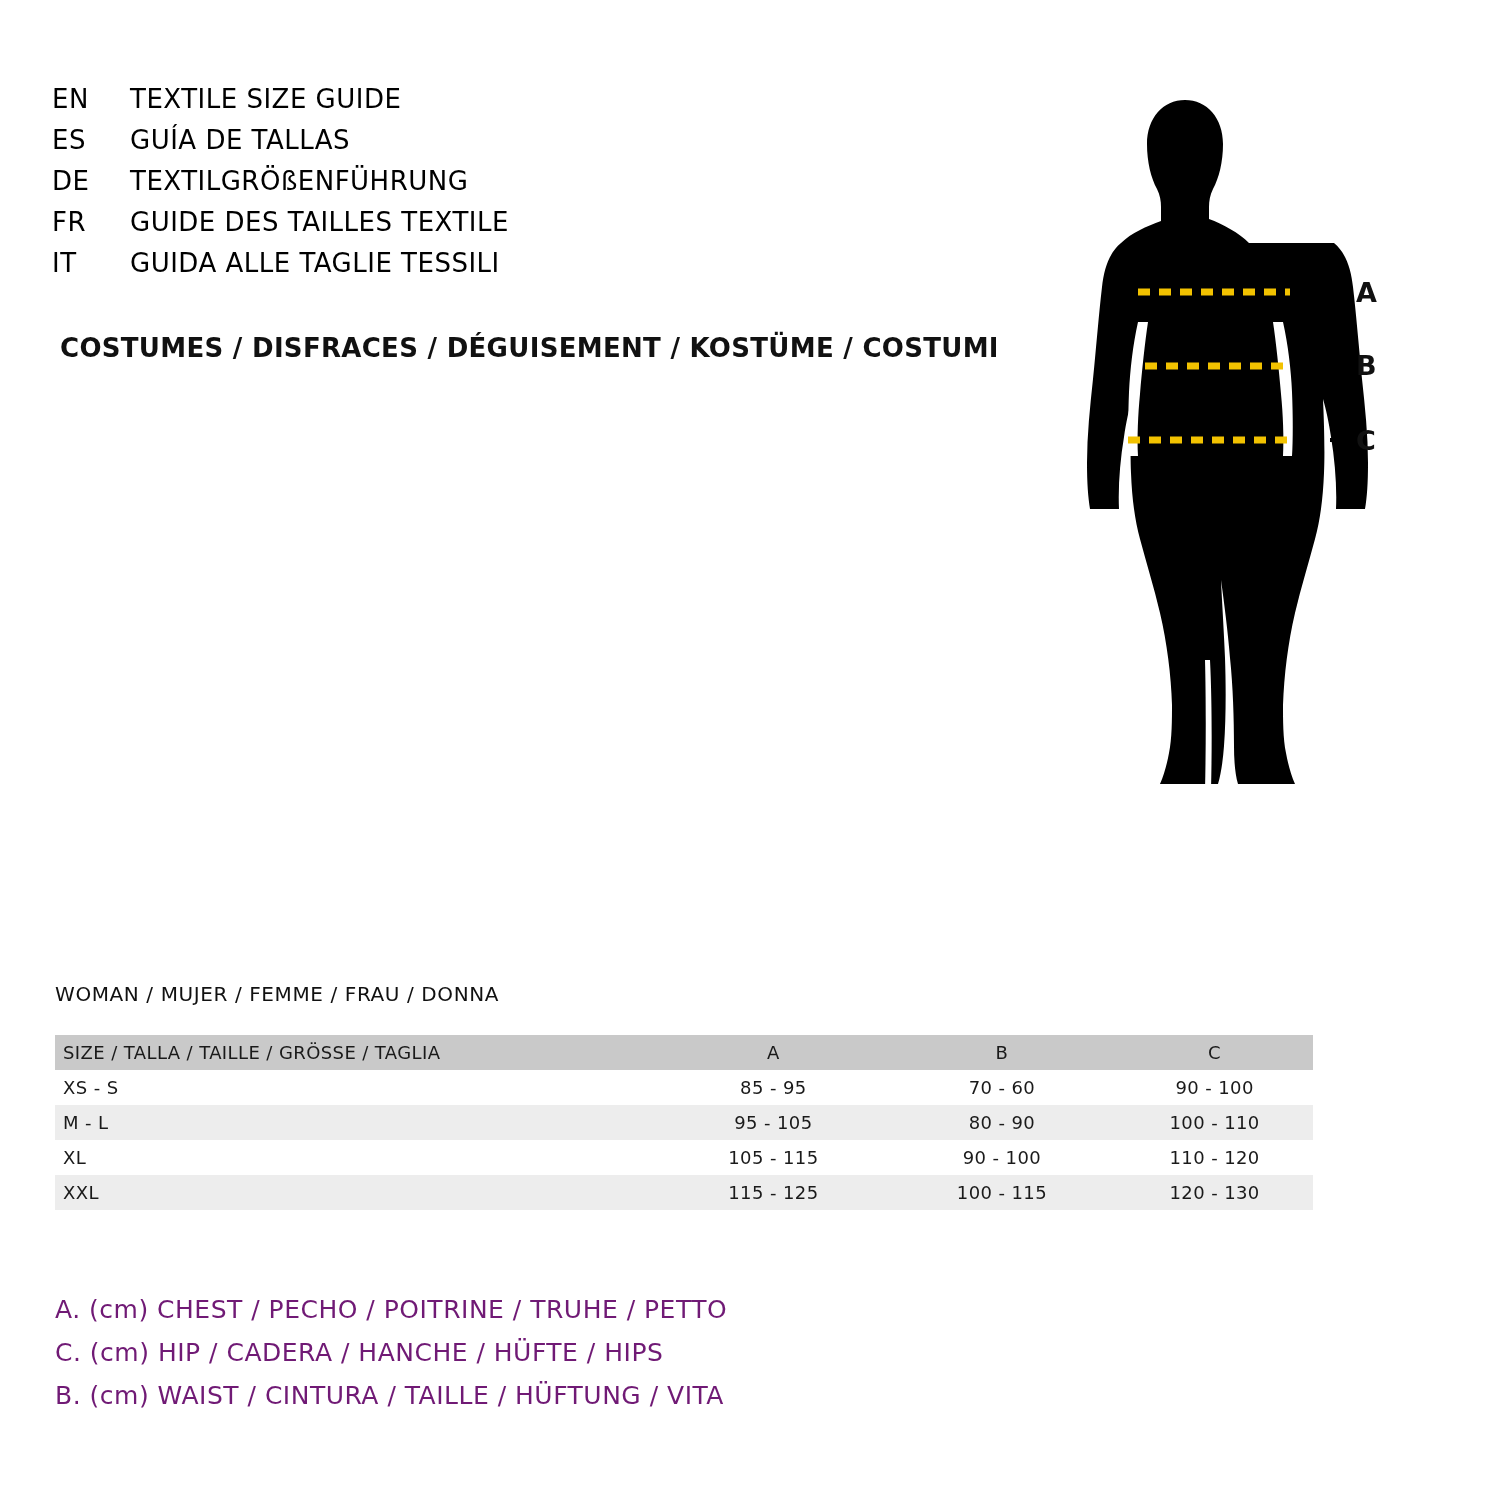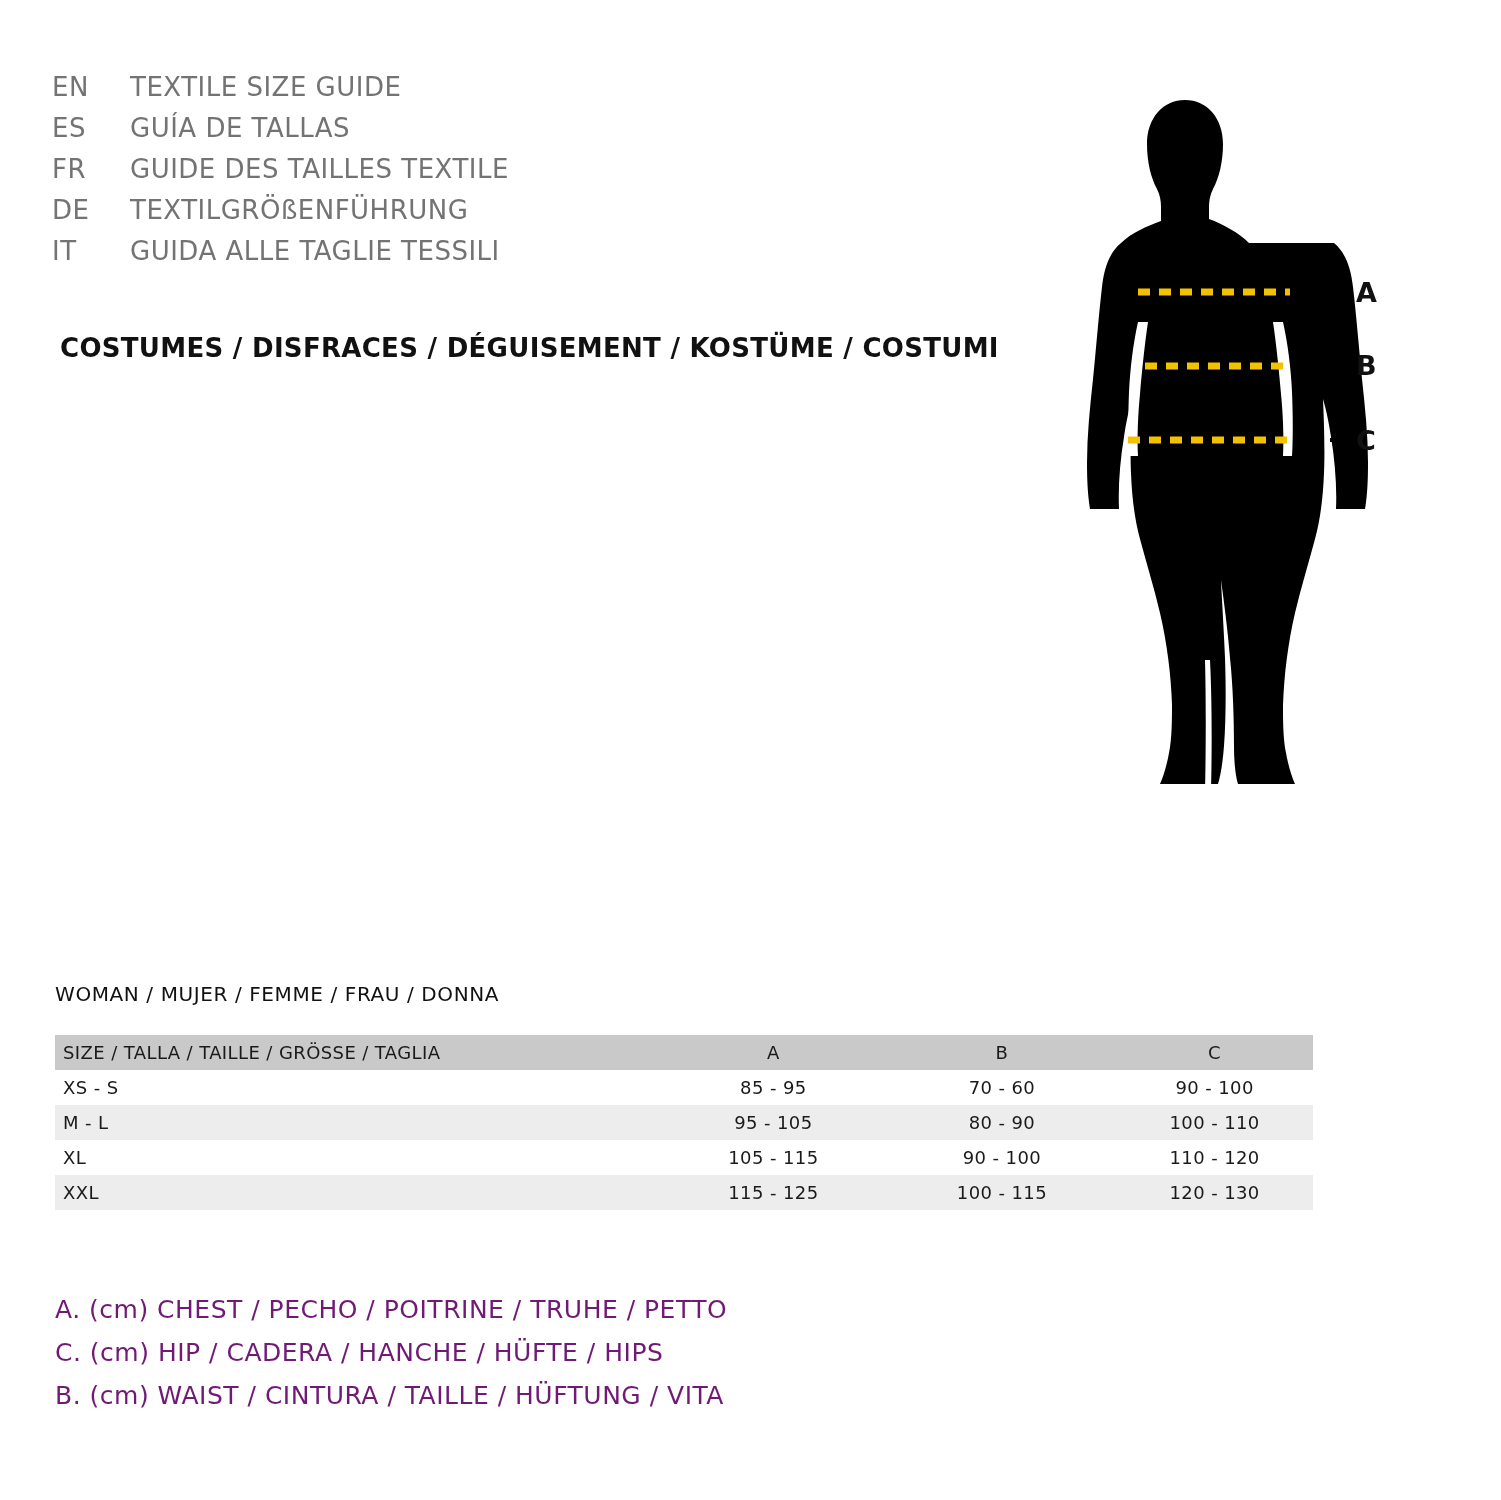--- a/index.html
+++ b/index.html
@@ -22,28 +22,29 @@
     left: 52px;
     top: 72px;
     width: 980px;
   }
   .lang-row {
     display: flex;
     align-items: baseline;
     height: 41px;
     font-size: 26px;
     letter-spacing: 0.5px;
-    color: #737373;
+    color: #000000;
   }
   .lang-code {
     width: 78px;
     flex: 0 0 78px;
   }
   .lang-text {
     flex: 1 1 auto;
+    margin-top: 12px;
   }
 
   .category-line {
     position: absolute;
     left: 52px;
     top: 333px;
     font-size: 26px;
     font-weight: bold;
     letter-spacing: 0.3px;
     color: #111111;
@@ -138,26 +139,26 @@
 <div class="lang-block">
   <div class="lang-row">
     <span class="lang-code">EN</span>
     <span class="lang-text">TEXTILE SIZE GUIDE</span>
   </div>
   <div class="lang-row">
     <span class="lang-code">ES</span>
     <span class="lang-text">GUÍA DE TALLAS</span>
   </div>
   <div class="lang-row">
+    <span class="lang-code">DE</span>
+    <span class="lang-text">TEXTILGRÖßENFÜHRUNG</span>
+  </div>
+  <div class="lang-row">
     <span class="lang-code">FR</span>
     <span class="lang-text">GUIDE DES TAILLES TEXTILE</span>
-  </div>
-  <div class="lang-row">
-    <span class="lang-code">DE</span>
-    <span class="lang-text">TEXTILGRÖßENFÜHRUNG</span>
   </div>
   <div class="lang-row">
     <span class="lang-code">IT</span>
     <span class="lang-text">GUIDA ALLE TAGLIE TESSILI</span>
   </div>
 </div>
 
 <div class="category-line">COSTUMES / DISFRACES / DÉGUISEMENT / KOSTÜME / COSTUMI</div>
 
 <div class="figure-wrap">

